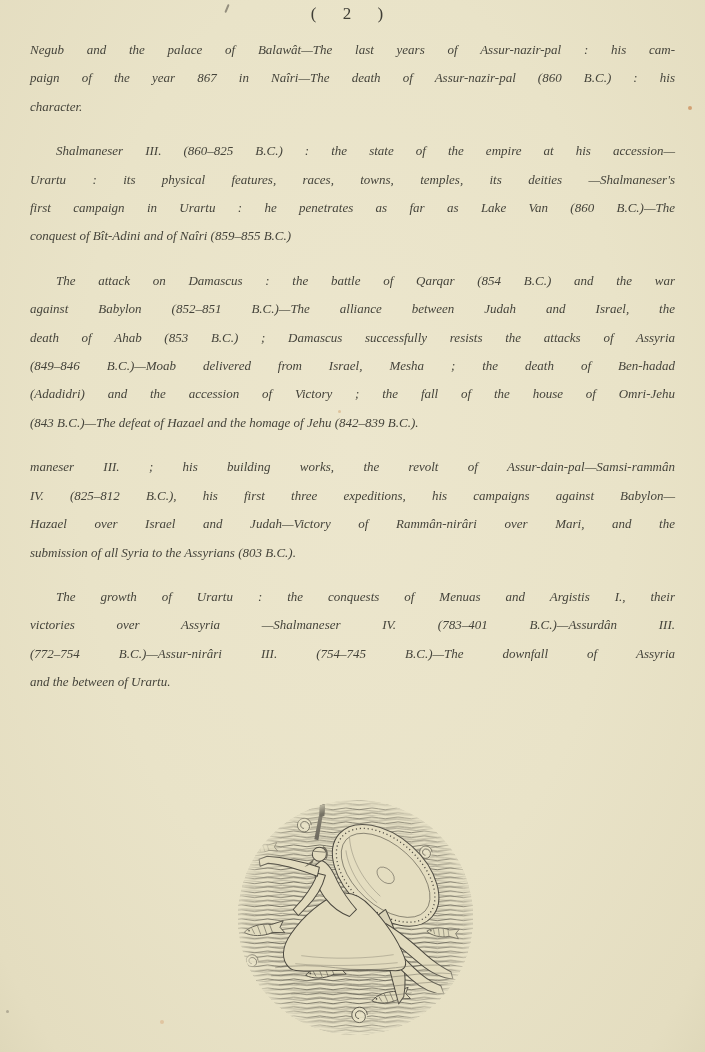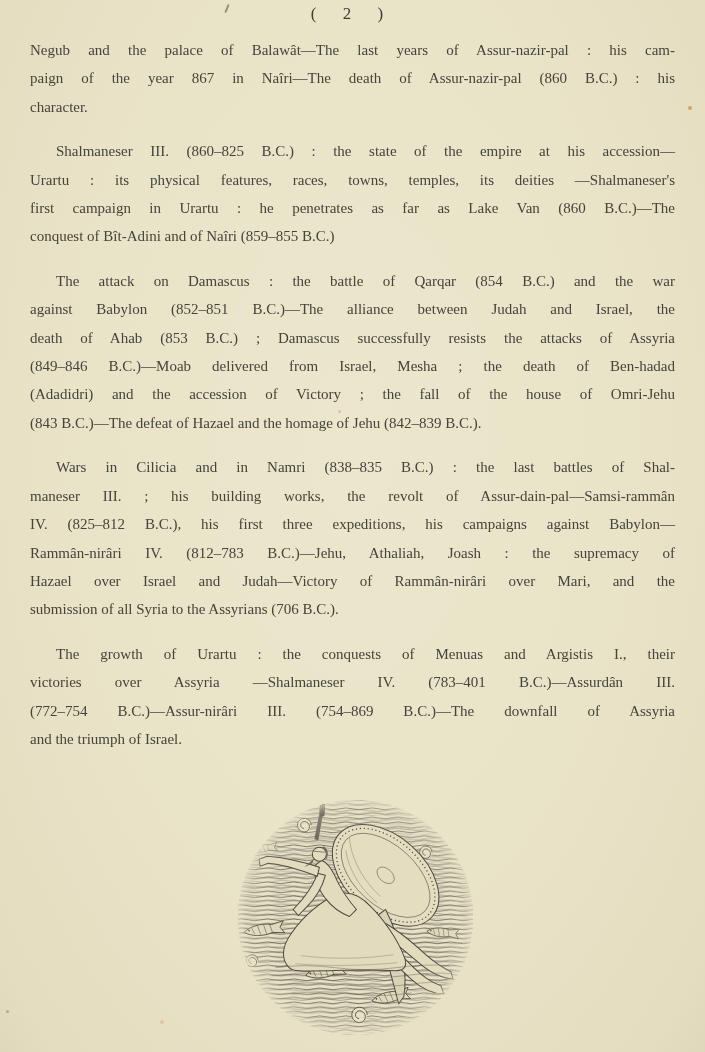--- a/index.html
+++ b/index.html
@@ -15,21 +15,22 @@
   .page-number{
     position:absolute;top:4px;left:0;right:0;
     text-align:center;
     font-size:17px;
     letter-spacing:11px;
     color:#3f3e36;
   }
   .text-block{
     position:absolute;
     left:30px;top:36px;width:645px;
-    font-size:15px;
+    font-size:13px;
+    font-style:italic;
     line-height:28.4px;
     color:#45443b;
   }
   .para{margin:0 0 16px 0;}
   .line{
     text-align:justify;
     text-align-last:justify;
   }
   .line.last{text-align-last:left;}
   .para.indent .line.first{text-indent:26px;}
@@ -75,32 +76,30 @@
       </div>
       <div class="para indent">
         <div class="line first">The  attack  on  Damascus :  the  battle  of  Qarqar  (854 B.C.)  and  the  war</div>
         <div class="line">against Babylon  (852–851 B.C.)—The alliance  between  Judah  and  Israel,  the</div>
         <div class="line">death of  Ahab (853 B.C.) ;  Damascus successfully resists the  attacks of  Assyria</div>
         <div class="line">(849–846 B.C.)—Moab delivered from  Israel, Mesha ;  the  death of  Ben-hadad</div>
         <div class="line">(Adadidri) and the  accession  of  Victory ;  the fall  of  the  house  of  Omri-Jehu</div>
         <div class="line last">(843 B.C.)—The defeat of Hazael and the homage of Jehu (842–839 B.C.).</div>
       </div>
       <div class="para indent">
-        <div class="line first">Wars in  Cilicia  and  in  Namri  (838–835  B.C.) :  the  last  battles  of  Shal-</div>
         <div class="line">maneser III. ;  his building  works,  the  revolt  of  Assur-dain-pal—Samsi-rammân</div>
         <div class="line">IV. (825–812 B.C.), his first  three  expeditions, his  campaigns  against  Babylon—</div>
-        <div class="line">Rammân-nirâri IV. (812–783 B.C.)—Jehu,  Athaliah,  Joash :  the supremacy of</div>
         <div class="line">Hazael over Israel and  Judah—Victory  of  Rammân-nirâri  over  Mari,  and  the</div>
-        <div class="line last">submission of  all Syria to the Assyrians (706 B.C.).</div>
+        <div class="line last">submission of  all Syria to the Assyrians (803 B.C.).</div>
       </div>
       <div class="para indent">
         <div class="line first">The  growth  of  Urartu :  the  conquests  of  Menuas  and  Argistis  I.,  their</div>
         <div class="line">victories  over  Assyria —Shalmaneser  IV.  (783–401  B.C.)—Assurdân  III.</div>
-        <div class="line">(772–754 B.C.)—Assur-nirâri  III. (754–869  B.C.)—The  downfall  of  Assyria</div>
-        <div class="line last">and the triumph of Israel.</div>
+        <div class="line">(772–754 B.C.)—Assur-nirâri  III. (754–745  B.C.)—The  downfall  of  Assyria</div>
+        <div class="line last">and the between of Urartu.</div>
       </div>
     </div>
 
   <div class="vignette">
     <svg width="241" height="241" viewBox="0 0 240 240">
       <defs>
         <clipPath id="cv">
             <circle cx="120" cy="120" r="117"></circle>
           </clipPath>
         <pattern id="waves" width="26" height="4.6" patternUnits="userSpaceOnUse">

